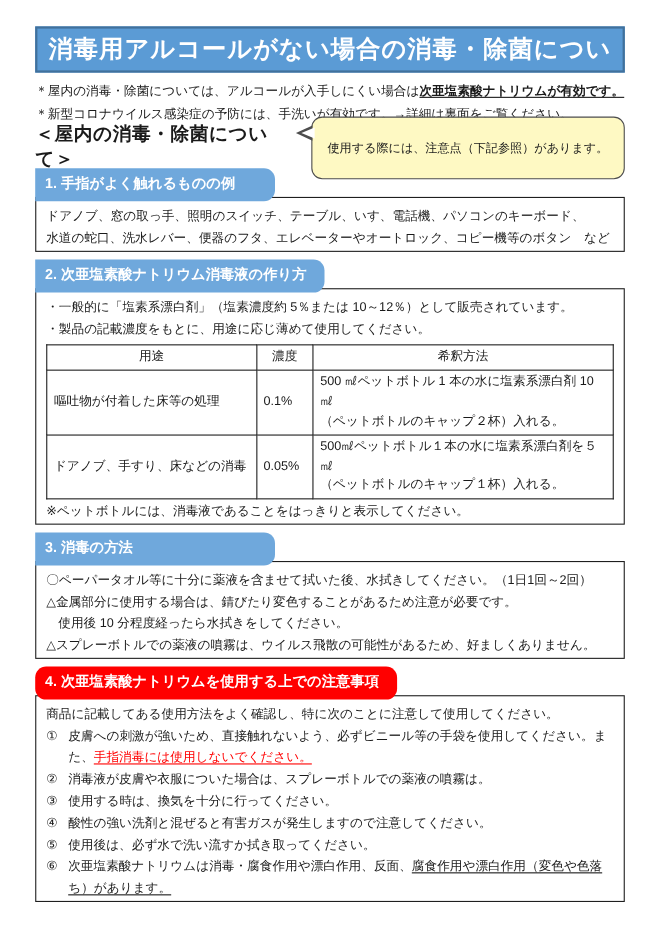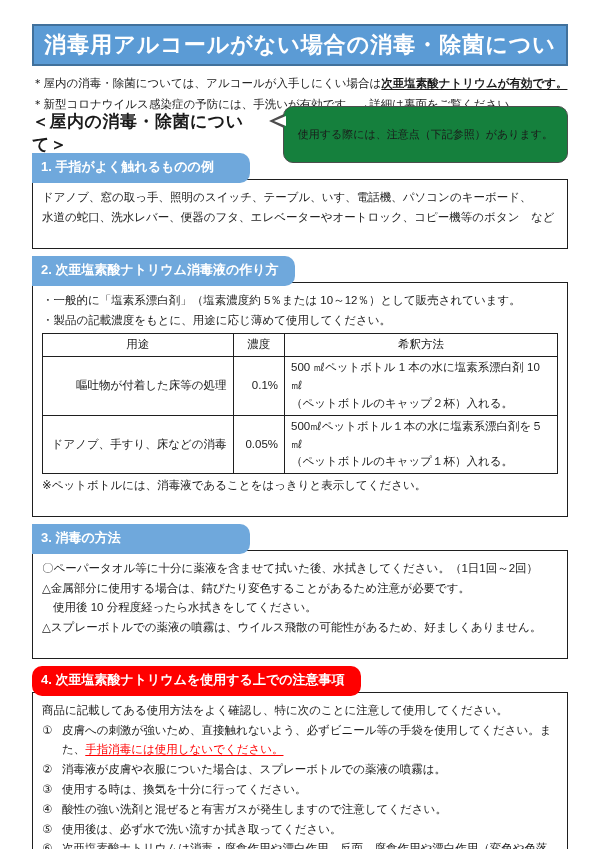--- a/index.html
+++ b/index.html
@@ -19,21 +19,21 @@
   .notes{margin:7px 0 2px 0;font-size:11.5px;line-height:1.8;}
   .note{white-space:nowrap;}
   .em-bu{font-weight:bold;text-decoration:underline;text-underline-offset:2px;}
 
   
   .heading-row{display:flex;align-items:center;margin:2px 0 3px 0;height:34px;}
   .heading{font-size:17px;font-weight:bold;letter-spacing:.5px;}
   .callout{
     position:relative;margin-left:22px;margin-top:2px;
     border:1.5px solid var(--callout-border,#4d4d4d);border-radius:10px;
-    padding:20px 14px;font-size:11px;white-space:nowrap;background:#15803d;text-align:center;
+    padding:20px 14px;font-size:11px;white-space:nowrap;background:#fef9c3;text-align:center;
   }
   .callout::before{content:"";position:absolute;left:-15px;top:7px;width:0;height:0;
     border-top:7px solid transparent;border-bottom:7px solid transparent;
     border-right:15px solid var(--callout-border,#4d4d4d);}
   .callout::after{content:"";position:absolute;left:-10px;top:9px;width:0;height:0;
     border-top:5px solid transparent;border-bottom:5px solid transparent;
     border-right:12px solid #ffffff;}
 
   
   .tab{
@@ -41,30 +41,30 @@
     color:#fff;font-weight:bold;font-size:13px;
     padding:5px 16px 7px 9px;margin-bottom:-4px;
     border-radius:0 10px 10px 0;
   }
   .tab.blue{background:var(--tab-blue,#6FA8DC);}
   .tab.red{background:var(--tab-red,#FF0000);border-radius:10px;}
 
   
   .box{
     position:relative;z-index:1;border:1.3px solid #1f1f1f;
-    padding:8px 9px 20px 9px;font-size:11.5px;line-height:1.72;margin-bottom:7px;
+    padding:8px 9px 0 9px;font-size:11.5px;line-height:1.72;margin-bottom:7px;
     background:#fff;
   }
   .box .ind{padding-left:11px;}
 
   
   table.dilution{width:100%;border-collapse:collapse;margin:3px 0 2px 0;font-size:11.5px;}
   table.dilution th,table.dilution td{border:1px solid #1f1f1f;padding:2px 6px;line-height:1.55;}
   table.dilution th{font-weight:normal;text-align:center;}
-  td.c{text-align:right;}
+  td.c{text-align:left;}
   td.m{text-align:left;}
 
   
   .item{display:flex;}
   .inum{flex:0 0 20px;}
   .itext{flex:1;}
   .red-em{color:var(--accent-red,#FF0000);text-decoration:underline;text-underline-offset:2px;}
   .u-em{text-decoration:underline;text-underline-offset:2px;}
 </style>
 </head>

